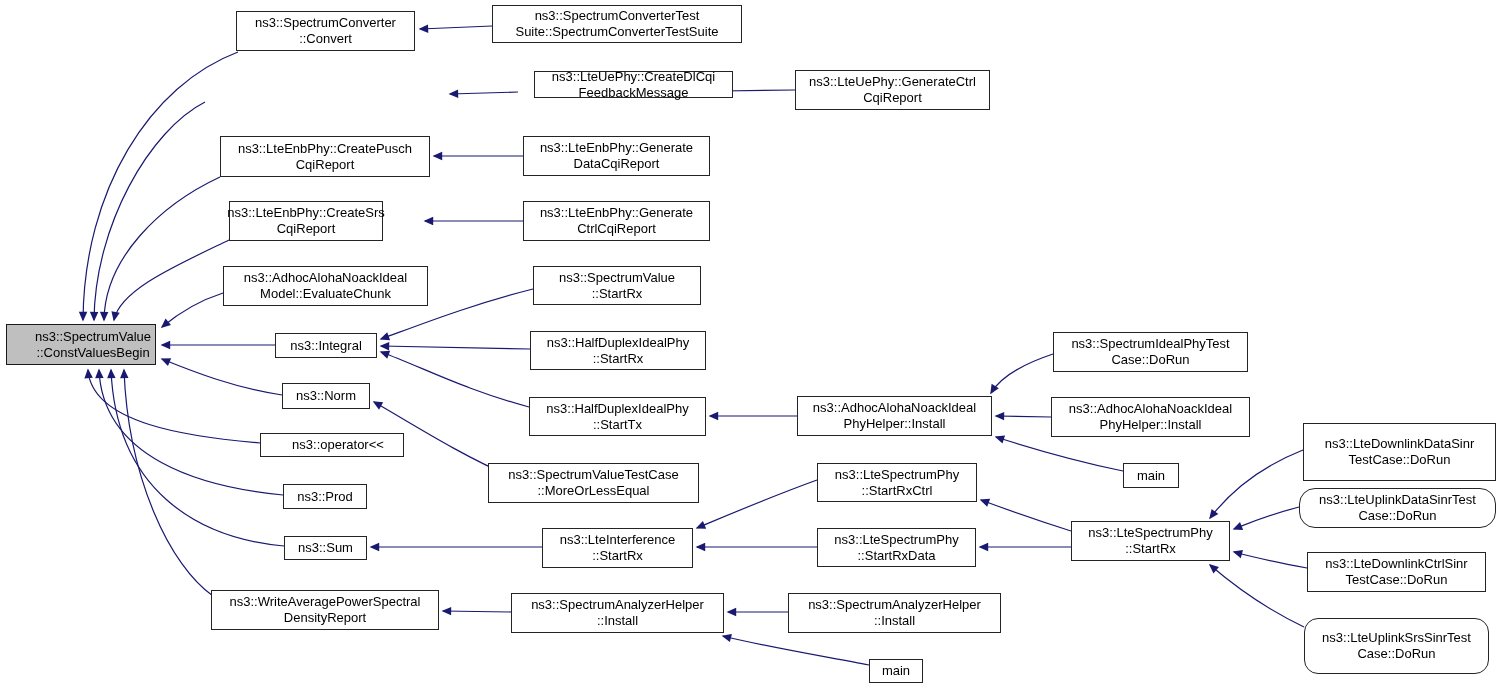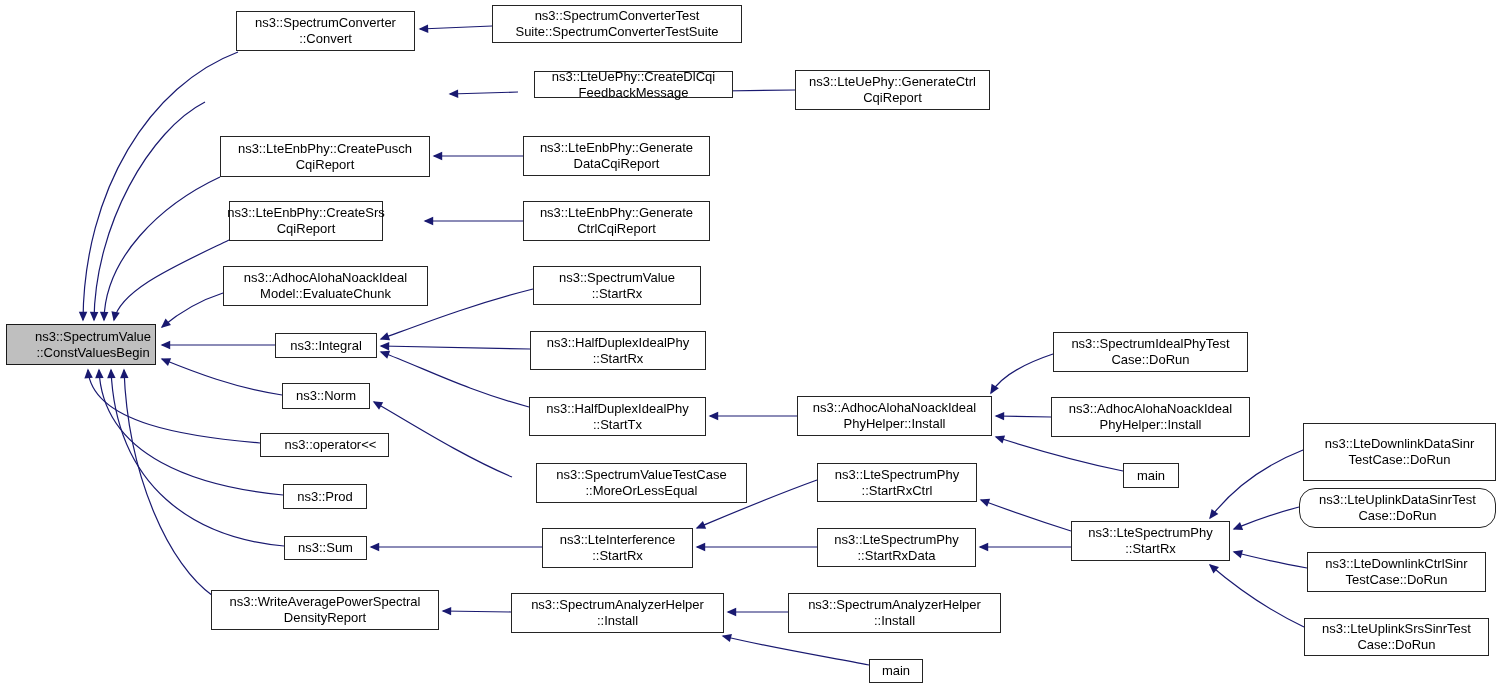--- a/index.html
+++ b/index.html
@@ -103,21 +103,21 @@
   <div class="node" style="left:223px;top:266px;width:205px;height:40px;">
     <span>ns3::AdhocAlohaNoackIdeal</span>
     <span>Model::EvaluateChunk</span>
   </div>
   <div class="node" style="left:275px;top:333px;width:102px;height:25px;">
     <span>ns3::Integral</span>
   </div>
   <div class="node" style="left:282px;top:383px;width:88px;height:26px;">
     <span>ns3::Norm</span>
   </div>
-  <div class="node" style="left:260px;top:433px;width:129px;height:24px;padding-left:12px;">
+  <div class="node" style="left:260px;top:433px;width:144px;height:24px;padding-left:12px;">
     <span>ns3::operator&lt;&lt;</span>
   </div>
   <div class="node" style="left:283px;top:484px;width:84px;height:25px;">
     <span>ns3::Prod</span>
   </div>
   <div class="node" style="left:284px;top:536px;width:83px;height:24px;">
     <span>ns3::Sum</span>
   </div>
   <div class="node" style="left:211px;top:590px;width:228px;height:40px;">
     <span>ns3::WriteAveragePowerSpectral</span>
@@ -145,21 +145,21 @@
     <span>::StartRx</span>
   </div>
   <div class="node" style="left:530px;top:331px;width:176px;height:39px;">
     <span>ns3::HalfDuplexIdealPhy</span>
     <span>::StartRx</span>
   </div>
   <div class="node" style="left:529px;top:397px;width:177px;height:39px;">
     <span>ns3::HalfDuplexIdealPhy</span>
     <span>::StartTx</span>
   </div>
-  <div class="node" style="left:536px;top:463px;width:211px;height:40px;">
+  <div class="node" style="left:488px;top:463px;width:211px;height:40px;">
     <span>ns3::SpectrumValueTestCase</span>
     <span>::MoreOrLessEqual</span>
   </div>
   <div class="node" style="left:542px;top:528px;width:151px;height:40px;">
     <span>ns3::LteInterference</span>
     <span>::StartRx</span>
   </div>
   <div class="node" style="left:511px;top:593px;width:213px;height:40px;">
     <span>ns3::SpectrumAnalyzerHelper</span>
     <span>::Install</span>
@@ -210,18 +210,18 @@
     <span>TestCase::DoRun</span>
   </div>
   <div class="node" style="left:1299px;top:488px;width:197px;height:40px;border-radius:16px;">
     <span>ns3::LteUplinkDataSinrTest</span>
     <span>Case::DoRun</span>
   </div>
   <div class="node" style="left:1307px;top:552px;width:179px;height:40px;">
     <span>ns3::LteDownlinkCtrlSinr</span>
     <span>TestCase::DoRun</span>
   </div>
-  <div class="node" style="left:1304px;top:618px;width:185px;height:38px;">
+  <div class="node" style="left:1304px;top:618px;width:185px;height:56px;border-radius:14px;">
     <span>ns3::LteUplinkSrsSinrTest</span>
     <span>Case::DoRun</span>
   </div>
 
 </div>
 
 </body></html>

